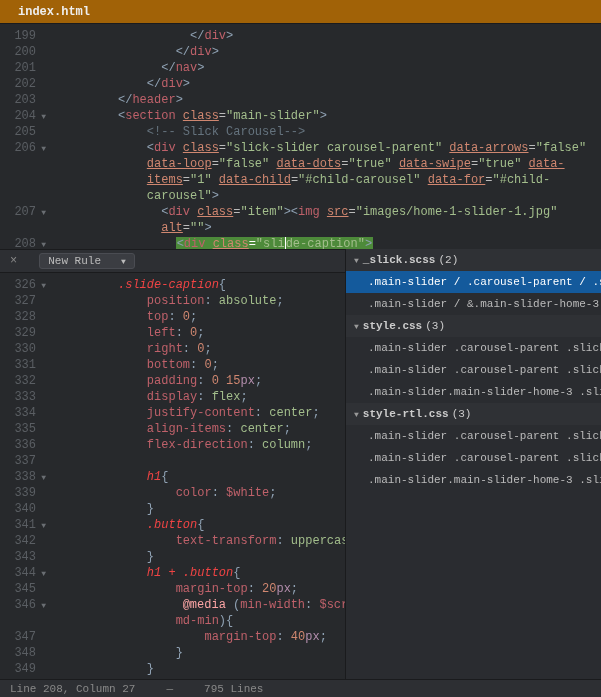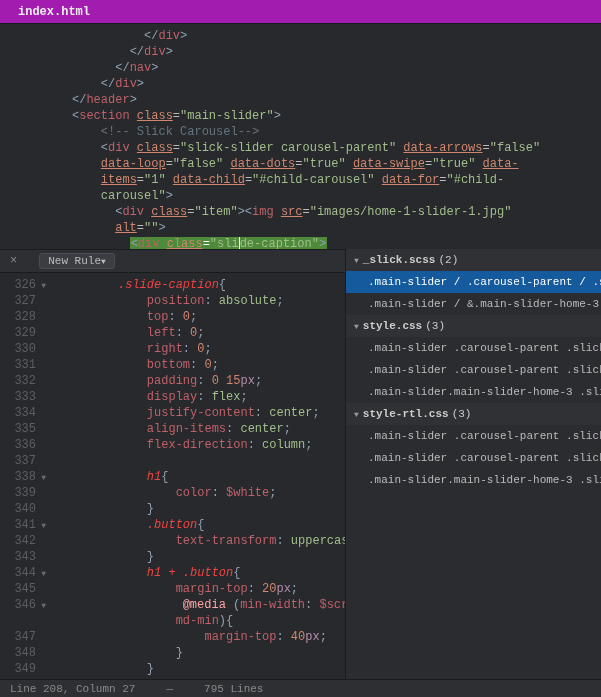--- a/index.html
+++ b/index.html
@@ -7,21 +7,21 @@
   font-family: Consolas, 'Courier New', monospace;
   font-size: 12px;
   background: #27292c;
   color: #bbb;
   width: 601px;
   height: 697px;
   overflow: hidden;
   position: relative;
 }
 .tab-bar {
-  background: #a21caf;
+  background: #a16207;
   height: 24px;
   display: flex;
   align-items: center;
   padding-left: 8px;
   border-bottom: 1px solid #1a1b1d;
 }
 .tab {
   color: #eee;
   font-size: 12px;
   font-weight: bold;
@@ -107,21 +107,21 @@
 }
 .mid-btn {
   margin-left: 12px;
   background: #3b3d42;
   border: 1px solid #4a4c52;
   color: #bbb;
   padding: 1px 8px;
   font-size: 11px;
   display: flex;
   align-items: center;
-  gap: 0;
+  gap: 20px;
   border-radius: 3px;
   cursor: pointer;
 }
 .mid-btn .car { font-size: 8px; }
 
 .bottom-pane {
   position: absolute;
   top: 273px;
   left: 0;
   width: 345px;
@@ -182,20 +182,36 @@
 .status-bar .sep { margin: 0 6px; }
 </style>
 </head>
 <body>
 
 <div class="tab-bar">
   <div class="tab">index.html</div>
 </div>
 
 <div class="top-pane">
+  <div class="gutter" id="top-gutter">
+      <div class="ln">199</div>
+      <div class="ln">200</div>
+      <div class="ln">201</div>
+      <div class="ln">202</div>
+      <div class="ln">203</div>
+      <div class="ln fold">204</div>
+      <div class="ln">205</div>
+      <div class="ln fold">206</div>
+      <div class="ln"> </div>
+      <div class="ln"> </div>
+      <div class="ln"> </div>
+      <div class="ln fold">207</div>
+      <div class="ln"> </div>
+      <div class="ln fold">208</div>
+    </div>
   <div class="code" id="top-code"><div class="cl">                    <span class="tag-b">&lt;/</span><span class="tag-n">div</span><span class="tag-b">&gt;</span></div><div class="cl">                  <span class="tag-b">&lt;/</span><span class="tag-n">div</span><span class="tag-b">&gt;</span></div><div class="cl">                <span class="tag-b">&lt;/</span><span class="tag-n">nav</span><span class="tag-b">&gt;</span></div><div class="cl">              <span class="tag-b">&lt;/</span><span class="tag-n">div</span><span class="tag-b">&gt;</span></div><div class="cl">          <span class="tag-b">&lt;/</span><span class="tag-n">header</span><span class="tag-b">&gt;</span></div><div class="cl">          <span class="tag-b">&lt;</span><span class="tag-n">section</span><span class=""> </span><span class="attr">class</span><span class="">=</span><span class="str">"main-slider"</span><span class="tag-b">&gt;</span></div><div class="cl">              <span class="cmt">&lt;!-- Slick Carousel--&gt;</span></div><div class="cl">              <span class="tag-b">&lt;</span><span class="tag-n">div</span><span class=""> </span><span class="attr">class</span><span class="">=</span><span class="str">"slick-slider carousel-parent"</span><span class=""> </span><span class="attr">data-arrows</span><span class="">=</span><span class="str">"false"</span></div><div class="cl">              <span class="attr">data-loop</span><span class="">=</span><span class="str">"false"</span><span class=""> </span><span class="attr">data-dots</span><span class="">=</span><span class="str">"true"</span><span class=""> </span><span class="attr">data-swipe</span><span class="">=</span><span class="str">"true"</span><span class=""> </span><span class="attr">data-</span></div><div class="cl">              <span class="attr">items</span><span class="">=</span><span class="str">"1"</span><span class=""> </span><span class="attr">data-child</span><span class="">=</span><span class="str">"#child-carousel"</span><span class=""> </span><span class="attr">data-for</span><span class="">=</span><span class="str">"#child-</span></div><div class="cl">              <span class="str">carousel"</span><span class="tag-b">&gt;</span></div><div class="cl">                <span class="tag-b">&lt;</span><span class="tag-n">div</span><span class=""> </span><span class="attr">class</span><span class="">=</span><span class="str">"item"</span><span class="tag-b">&gt;&lt;</span><span class="tag-n">img</span><span class=""> </span><span class="attr">src</span><span class="">=</span><span class="str">"images/home-1-slider-1.jpg"</span></div><div class="cl">                <span class="attr">alt</span><span class="">=</span><span class="str">""</span><span class="tag-b">&gt;</span></div><div class="cl">                  <span class="hilite"><span class="tag-b">&lt;</span><span class="tag-n">div</span><span class=""> </span><span class="attr">class</span><span class="">=</span><span class="str">"sli</span><span class="str cursor">de-caption"</span><span class="tag-b">&gt;</span></span></div></div>
 </div>
 
 <div class="mid-bar">
   <span class="mid-close">×</span>
   <span class="mid-btn">
     <span>New Rule</span>
     <span class="car">▼</span>
   </span>
 </div>

